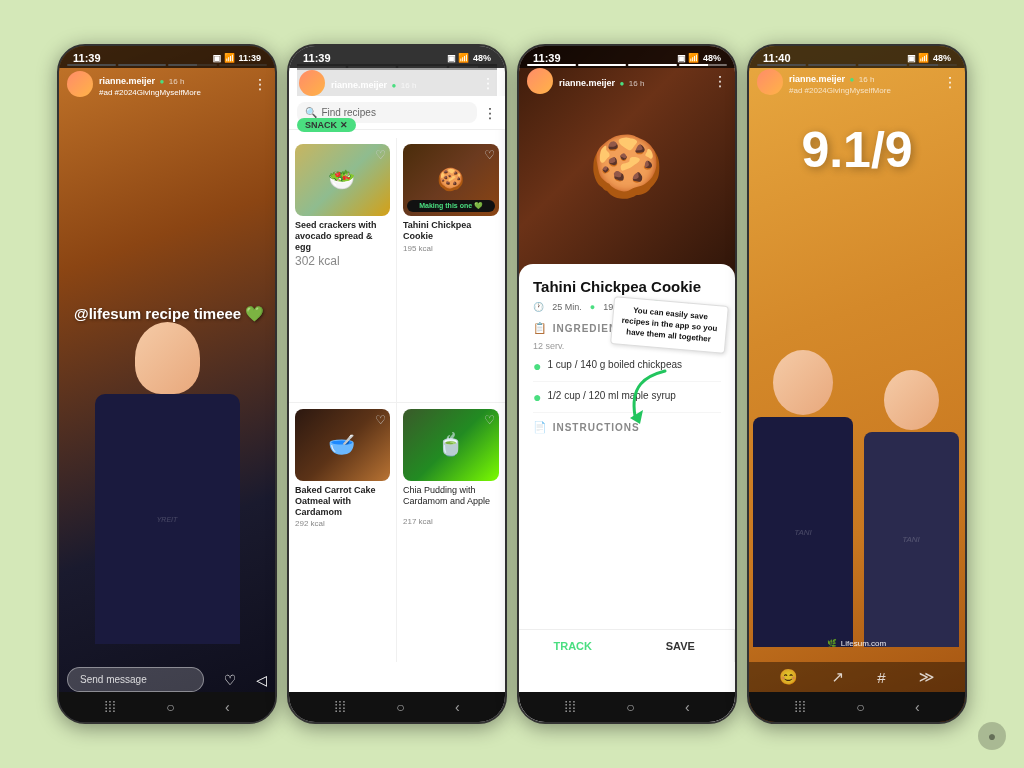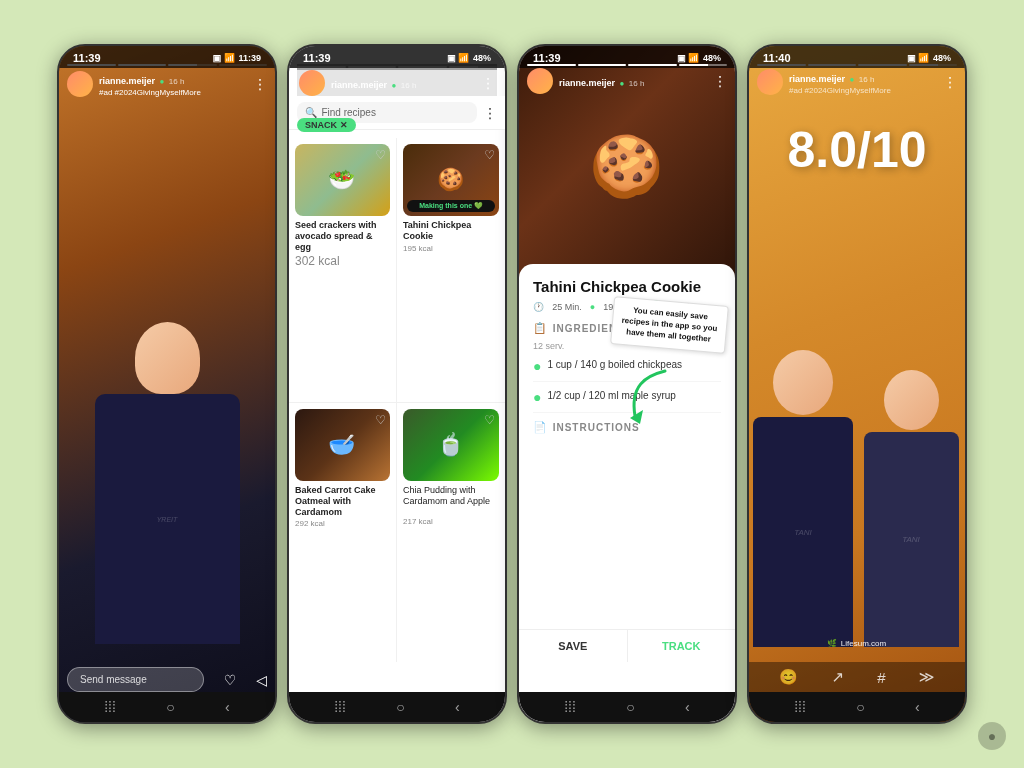--- a/index.html
+++ b/index.html
@@ -195,20 +195,24 @@
             <div>
               <span class="username-small">rianne.meijer</span>
               <span class="verified-dot"> ●</span>
               <span class="time-tag-small"> <span>16 h</span></span>
             </div>
             <div class="hash-tag-small">#ad #2024GivingMyselfMore</div>
           </div>
           <span class="more-dots">⋮</span>
         </div>
 
+        <div style="position:absolute;top:38%;left:15px;color:white;font-size:15px;font-weight:700;text-shadow:1px 1px 3px rgba(0,0,0,0.5);line-height:1.4;">
+          <div>@lifesum recipe
+timeee 💚</div>
+        </div>
 
         <div style="position:absolute;bottom:60px;left:50%;transform:translateX(-50%);width:150px;height:340px;">
           <div style="width:65px;height:72px;background:linear-gradient(135deg,#f5cba7,#e8a87c);border-radius:50% 50% 40% 40%;margin:0 auto;"></div>
           <div style="width:145px;height:250px;background:#1a1a3e;border-radius:10px 10px 0 0;margin:0 auto;display:flex;align-items:center;justify-content:center;font-size:7px;color:rgba(255,255,255,0.2);text-align:center;padding:10px;font-style:italic;">YREIT</div>
         </div>
 
         <div class="bottom-bar">
           <div class="message-input">Send message</div>
           <span class="icon-btn">♡</span>
           <span class="icon-btn">◁</span>
@@ -383,22 +387,22 @@
         </div>
 
         <div style="position:absolute;top:320px;right:60px;z-index:20;">
           <svg width="50" height="60" viewBox="0 0 50 60">
             <path d="M 40 5 C 20 10, 5 20, 10 50" stroke="#22c55e" stroke-width="3" fill="none" stroke-linecap="round"></path>
             <polygon points="5,52 15,58 18,44" fill="#22c55e"></polygon>
           </svg>
         </div>
 
         <div style="position:absolute;bottom:60px;left:0;right:0;display:flex;border-top:1px solid #eee;background:white;">
+          <div style="flex:1;padding:10px;text-align:center;font-size:11px;font-weight:700;color:#4ade80;">TRACK</div>
           <div style="flex:1;padding:10px;text-align:center;font-size:11px;font-weight:700;color:#333;border-right:1px solid #eee;">SAVE</div>
-          <div style="flex:1;padding:10px;text-align:center;font-size:11px;font-weight:700;color:#4ade80;">TRACK</div>
         </div>
 
         <div class="bottom-bar">
           <div class="message-input">Send message</div>
           <span class="icon-btn">♡</span>
           <span class="icon-btn">◁</span>
         </div>
 
         <div class="nav-bar">
           <span class="nav-icon">⁞⁞⁞</span>
@@ -432,21 +436,21 @@
           <div class="avatar-small"></div>
           <div class="user-info-small">
             <span class="username-small">rianne.meijer</span>
             <span class="verified-dot"> ●</span>
             <span class="time-tag-small"> <span>16 h</span></span>
             <div style="color:rgba(255,255,255,0.7);font-size:8px;">#ad #2024GivingMyselfMore</div>
           </div>
           <span class="more-dots">⋮</span>
         </div>
 
-        <div style="position:absolute;top:75px;left:0;right:0;text-align:center;color:white;font-size:50px;font-weight:800;text-shadow:2px 2px 8px rgba(0,0,0,0.3);">8.0/10</div>
+        <div style="position:absolute;top:75px;left:0;right:0;text-align:center;color:white;font-size:50px;font-weight:800;text-shadow:2px 2px 8px rgba(0,0,0,0.3);">9.1/9</div>
 
         <div style="position:absolute;bottom:75px;left:0;right:0;height:320px;display:flex;">
 
           <div style="flex:1;display:flex;flex-direction:column;align-items:center;justify-content:flex-end;">
             <div style="width:60px;height:65px;background:linear-gradient(135deg,#f5cba7,#e8a87c);border-radius:50%;margin-bottom:2px;"></div>
             <div style="width:100px;height:230px;background:#1a1a3e;border-radius:8px 8px 0 0;display:flex;align-items:center;justify-content:center;font-size:8px;color:rgba(255,255,255,0.2);font-style:italic;">TANI</div>
           </div>
 
           <div style="flex:1;display:flex;flex-direction:column;align-items:center;justify-content:flex-end;">
             <div style="width:55px;height:60px;background:linear-gradient(135deg,#f5cba7,#e8a87c);border-radius:50%;margin-bottom:2px;"></div>

